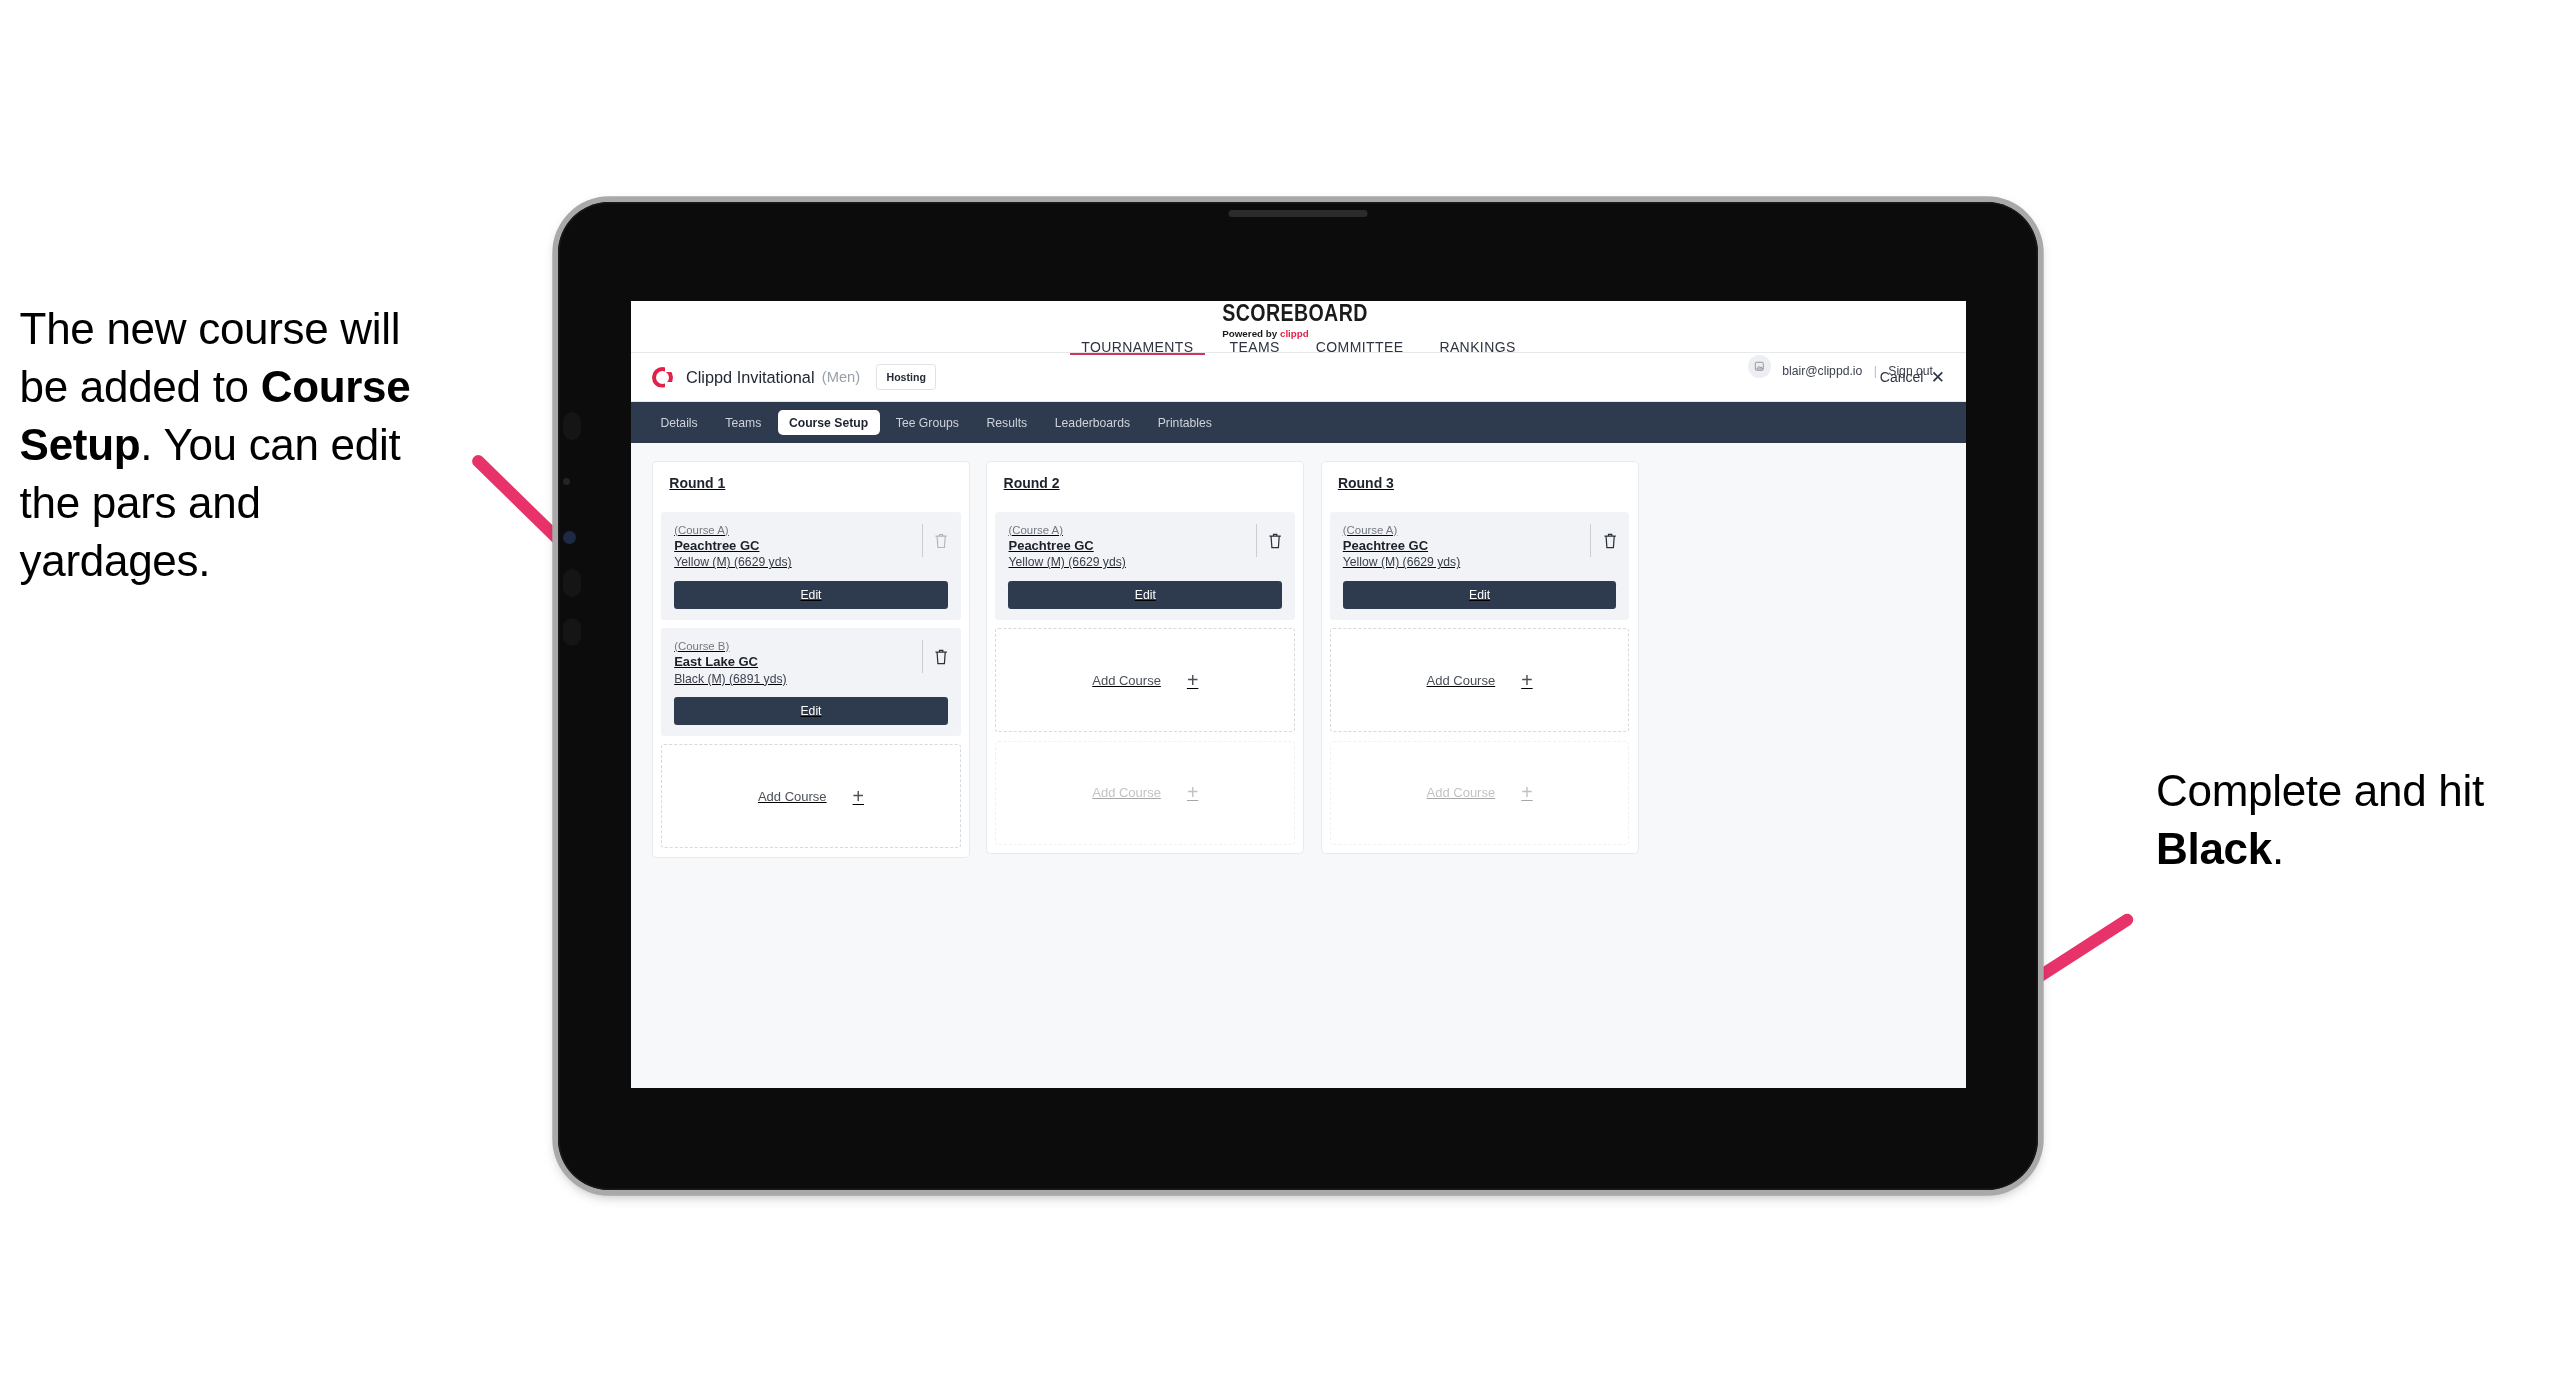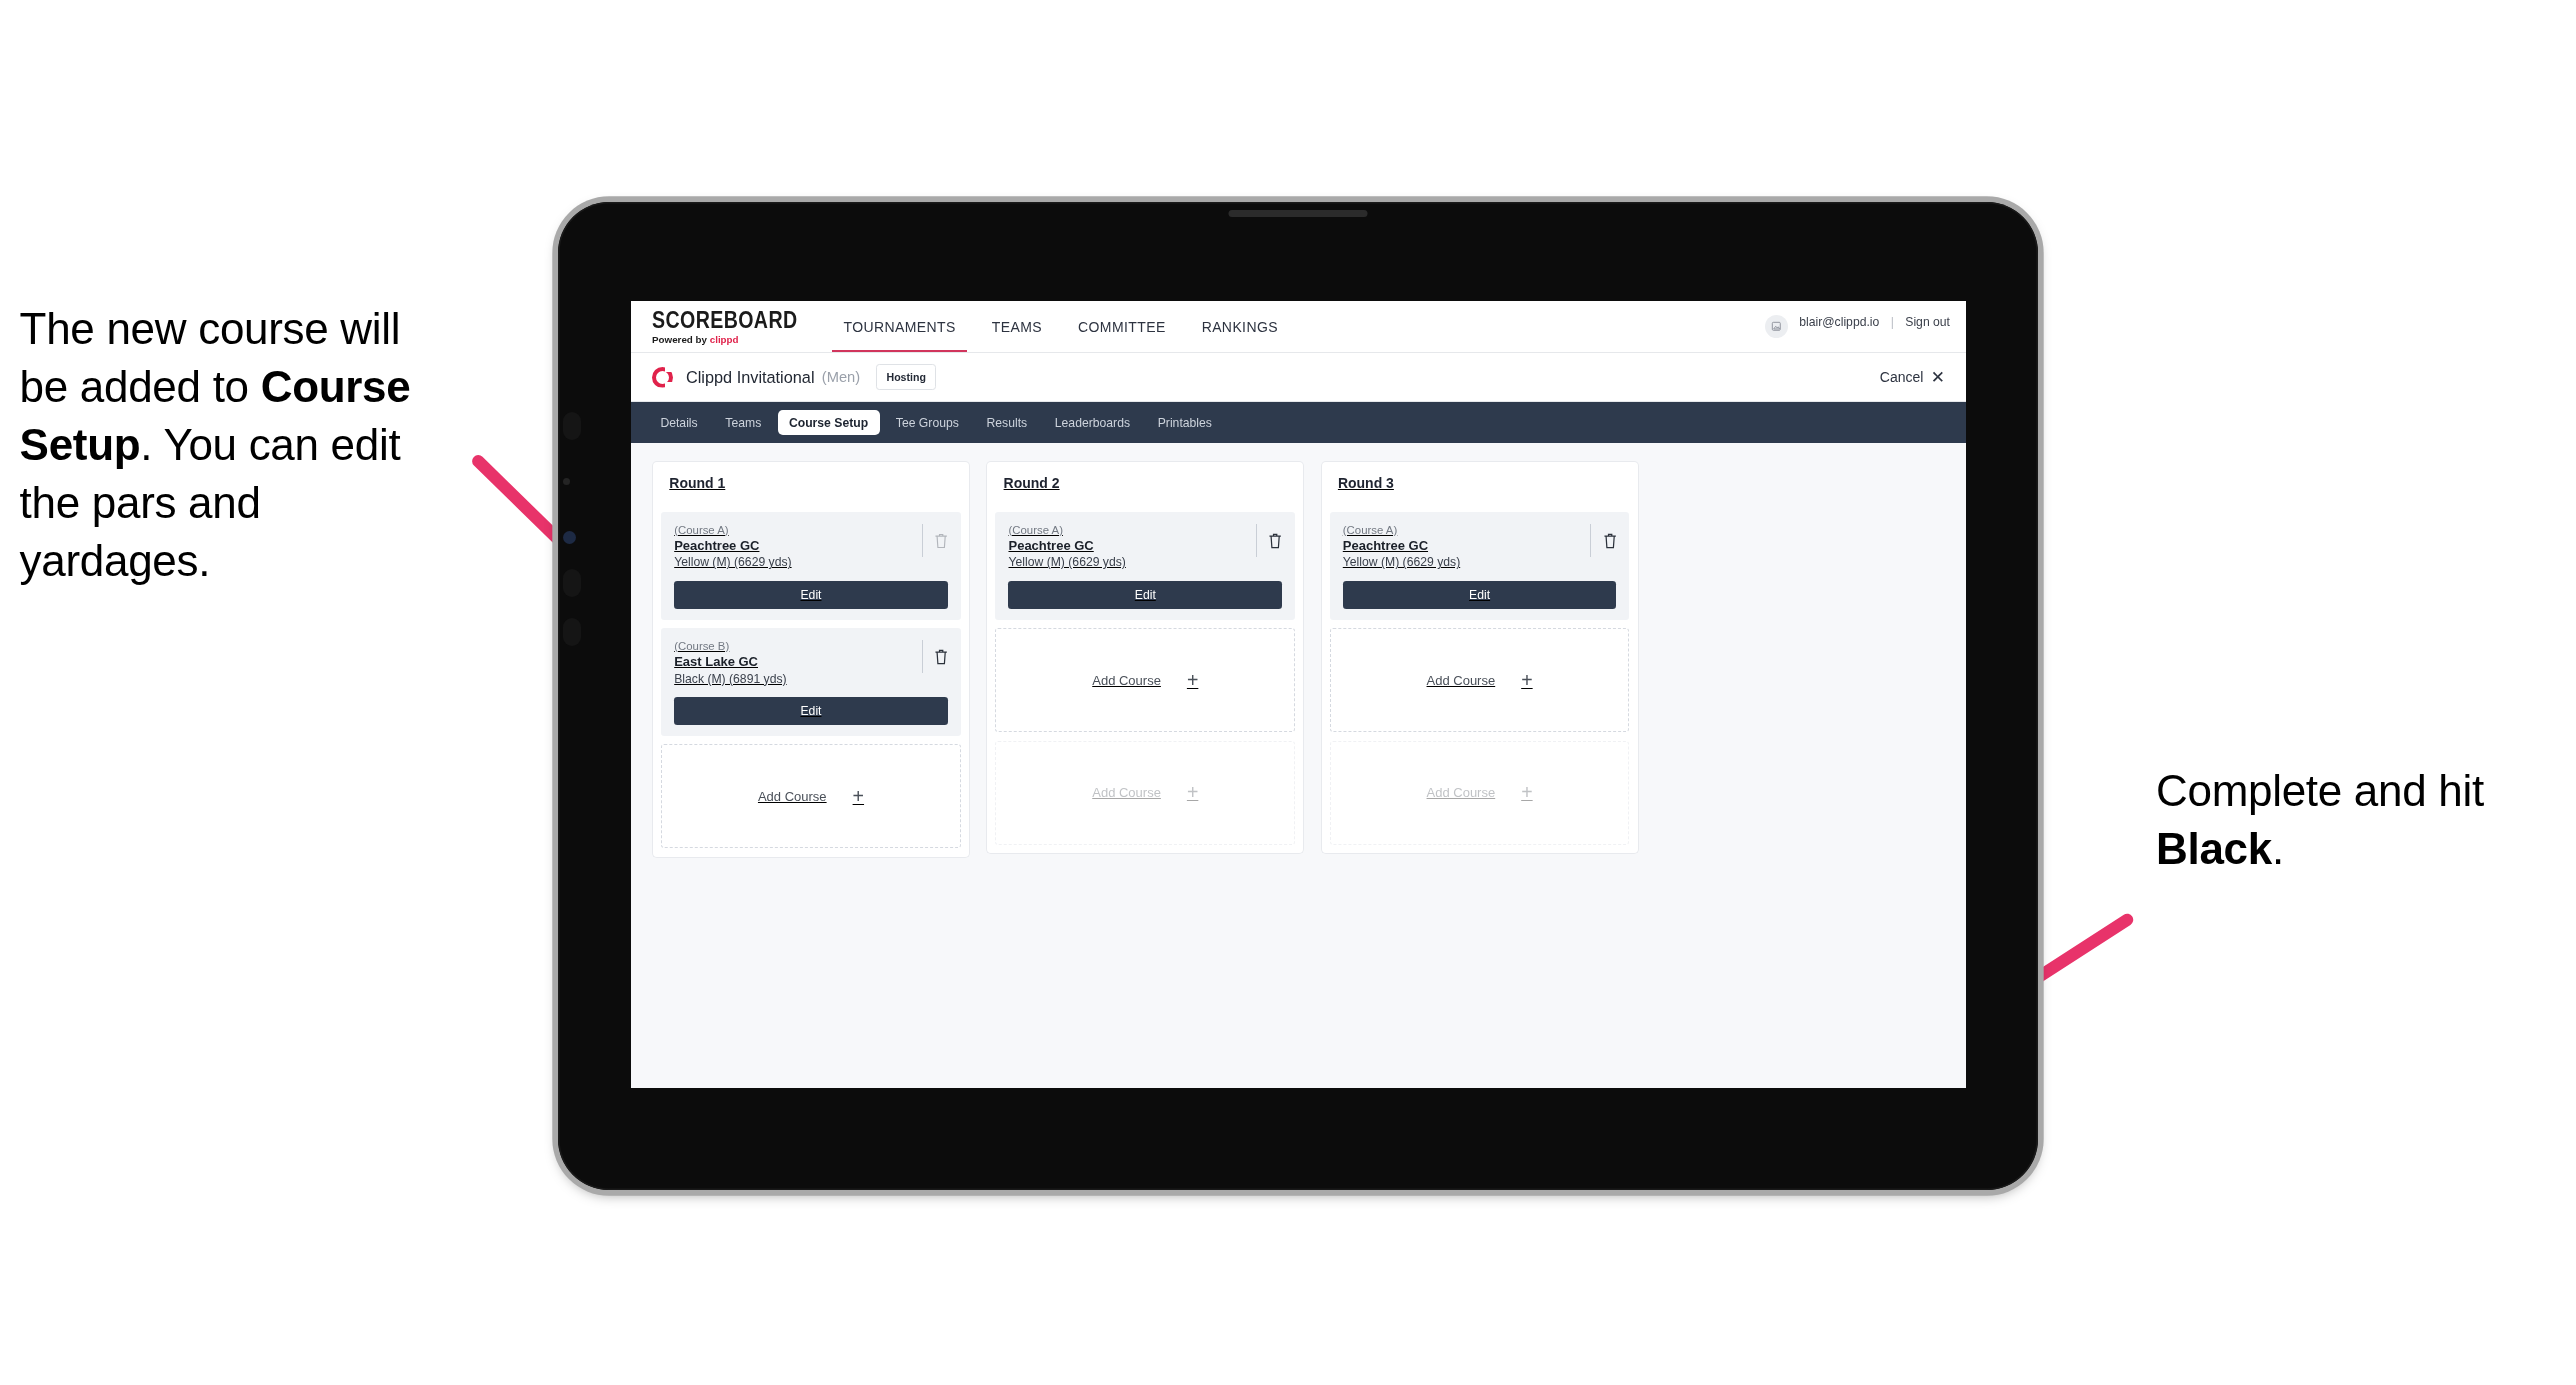--- a/index.html
+++ b/index.html
@@ -64,42 +64,43 @@
     background: #f7f8fa;
     overflow: hidden;
   }
 
   
   .topbar {
     height: 52px; background:#ffffff;
     display:flex; align-items:center;
     border-bottom: 0.8px solid #e6e8eb;
     position: relative;
+    flex-direction: column;
   }
   .brand { padding-left: 21px; padding-right: 28px; }
   .brand-title {
     font-family: "Liberation Sans", sans-serif;
     font-weight: 800; font-size: 19.6px; letter-spacing: 0.4px;
     color:#1b1b1b; line-height: 1; transform: scaleY(1.25); transform-origin: left top;
   }
   .brand-sub { font-size: 9.8px; color:#1b1b1b; margin-top: 7.3px; font-weight:600;}
   .brand-sub span { color:#e0224b; font-weight: 800; }
   .mainnav { display:flex; align-items:flex-end; height: 100%; gap: 0px; }
   .mainnav a {
     font-size: 14px; color:#2d3340; letter-spacing: 0.4px;
     padding: 0 18px; height:100%; display:flex; align-items:center;
     text-decoration:none; position:relative;
   }
   .mainnav a.active::after {
     content:""; position:absolute; left:6.5px; right:6.5px; bottom:0; height:2.4px;
     background:#d1355c;
   }
   .topbar-right {
-    margin-left:auto; display:flex; align-items:flex-start; gap:11.4px;
-    padding-right: 16px; font-size: 12.2px; color:#3a3f4a;
+    margin-left:auto; display:flex; align-items:flex-end; gap:11.4px;
+    padding-right: 33px; font-size: 12.2px; color:#3a3f4a;
   }
   .avatar {
     width:23px; height:23px; border-radius:50%; background:#eceef1;
     display:flex; align-items:center; justify-content:center;
     color:#8b9099; font-size:10.6px;
   }
   .sep { color:#b9bdc4; }
   .signout { color:#3a3f4a; text-decoration:none; }
 
   

